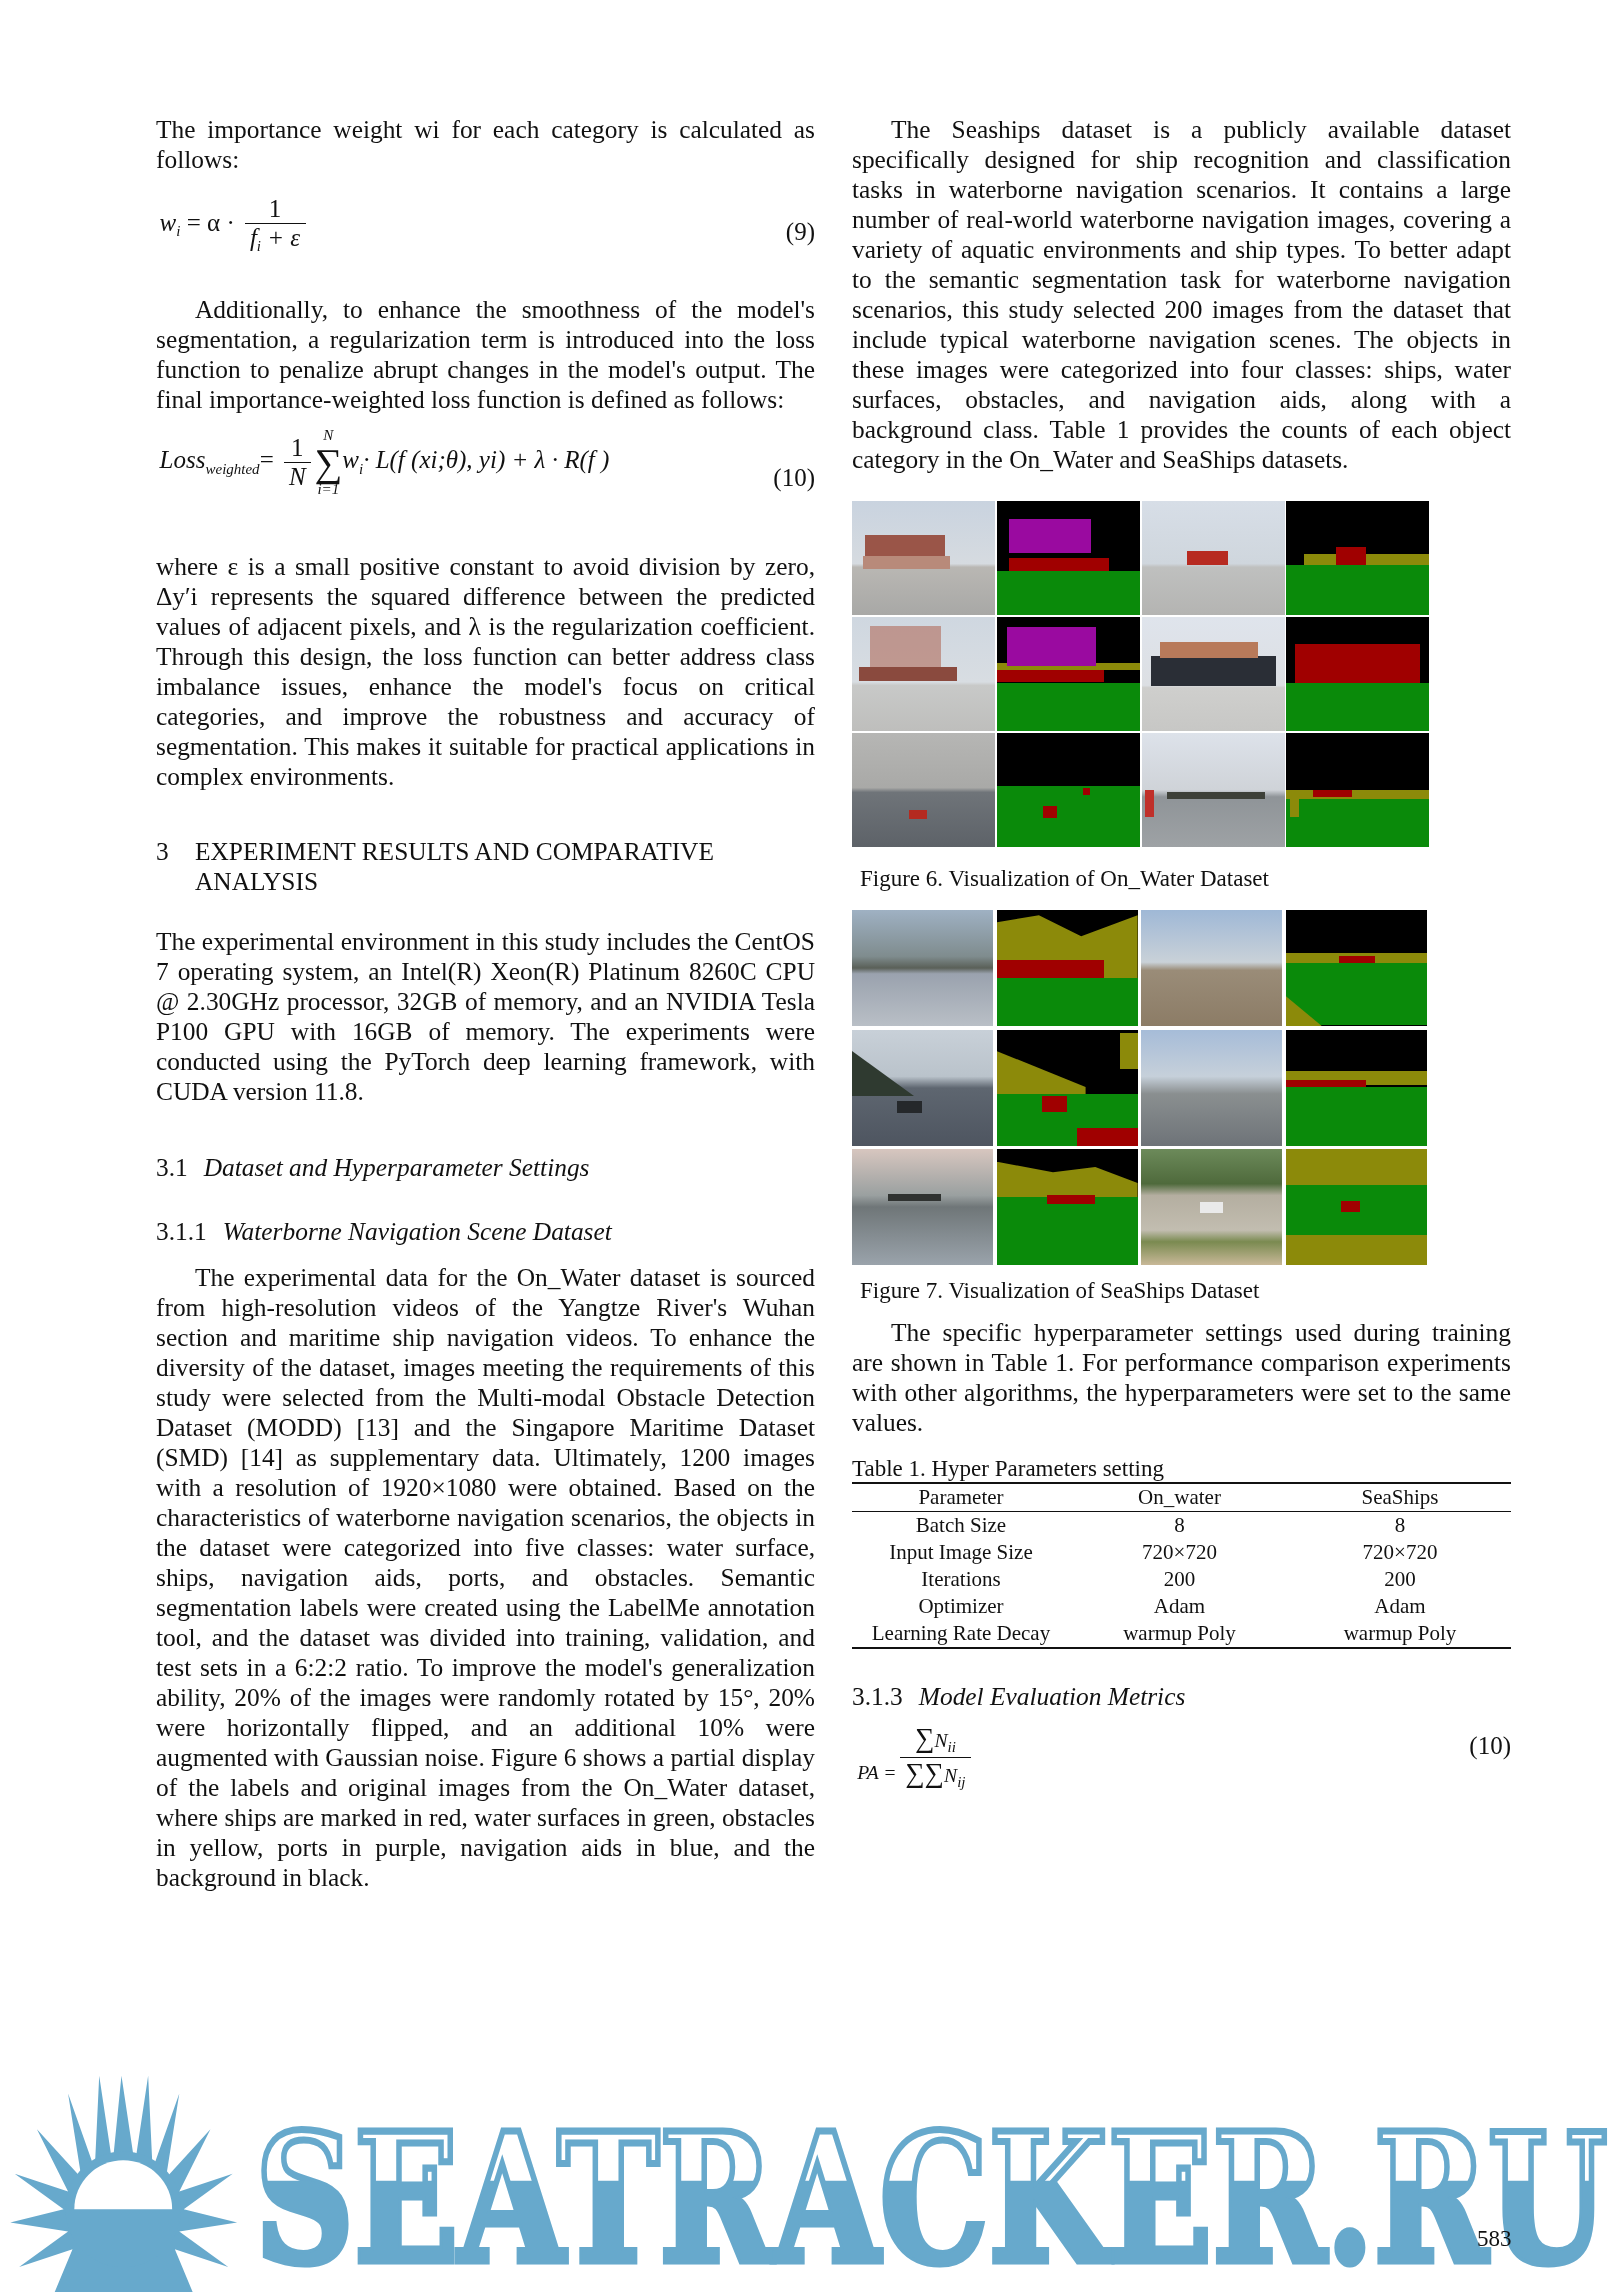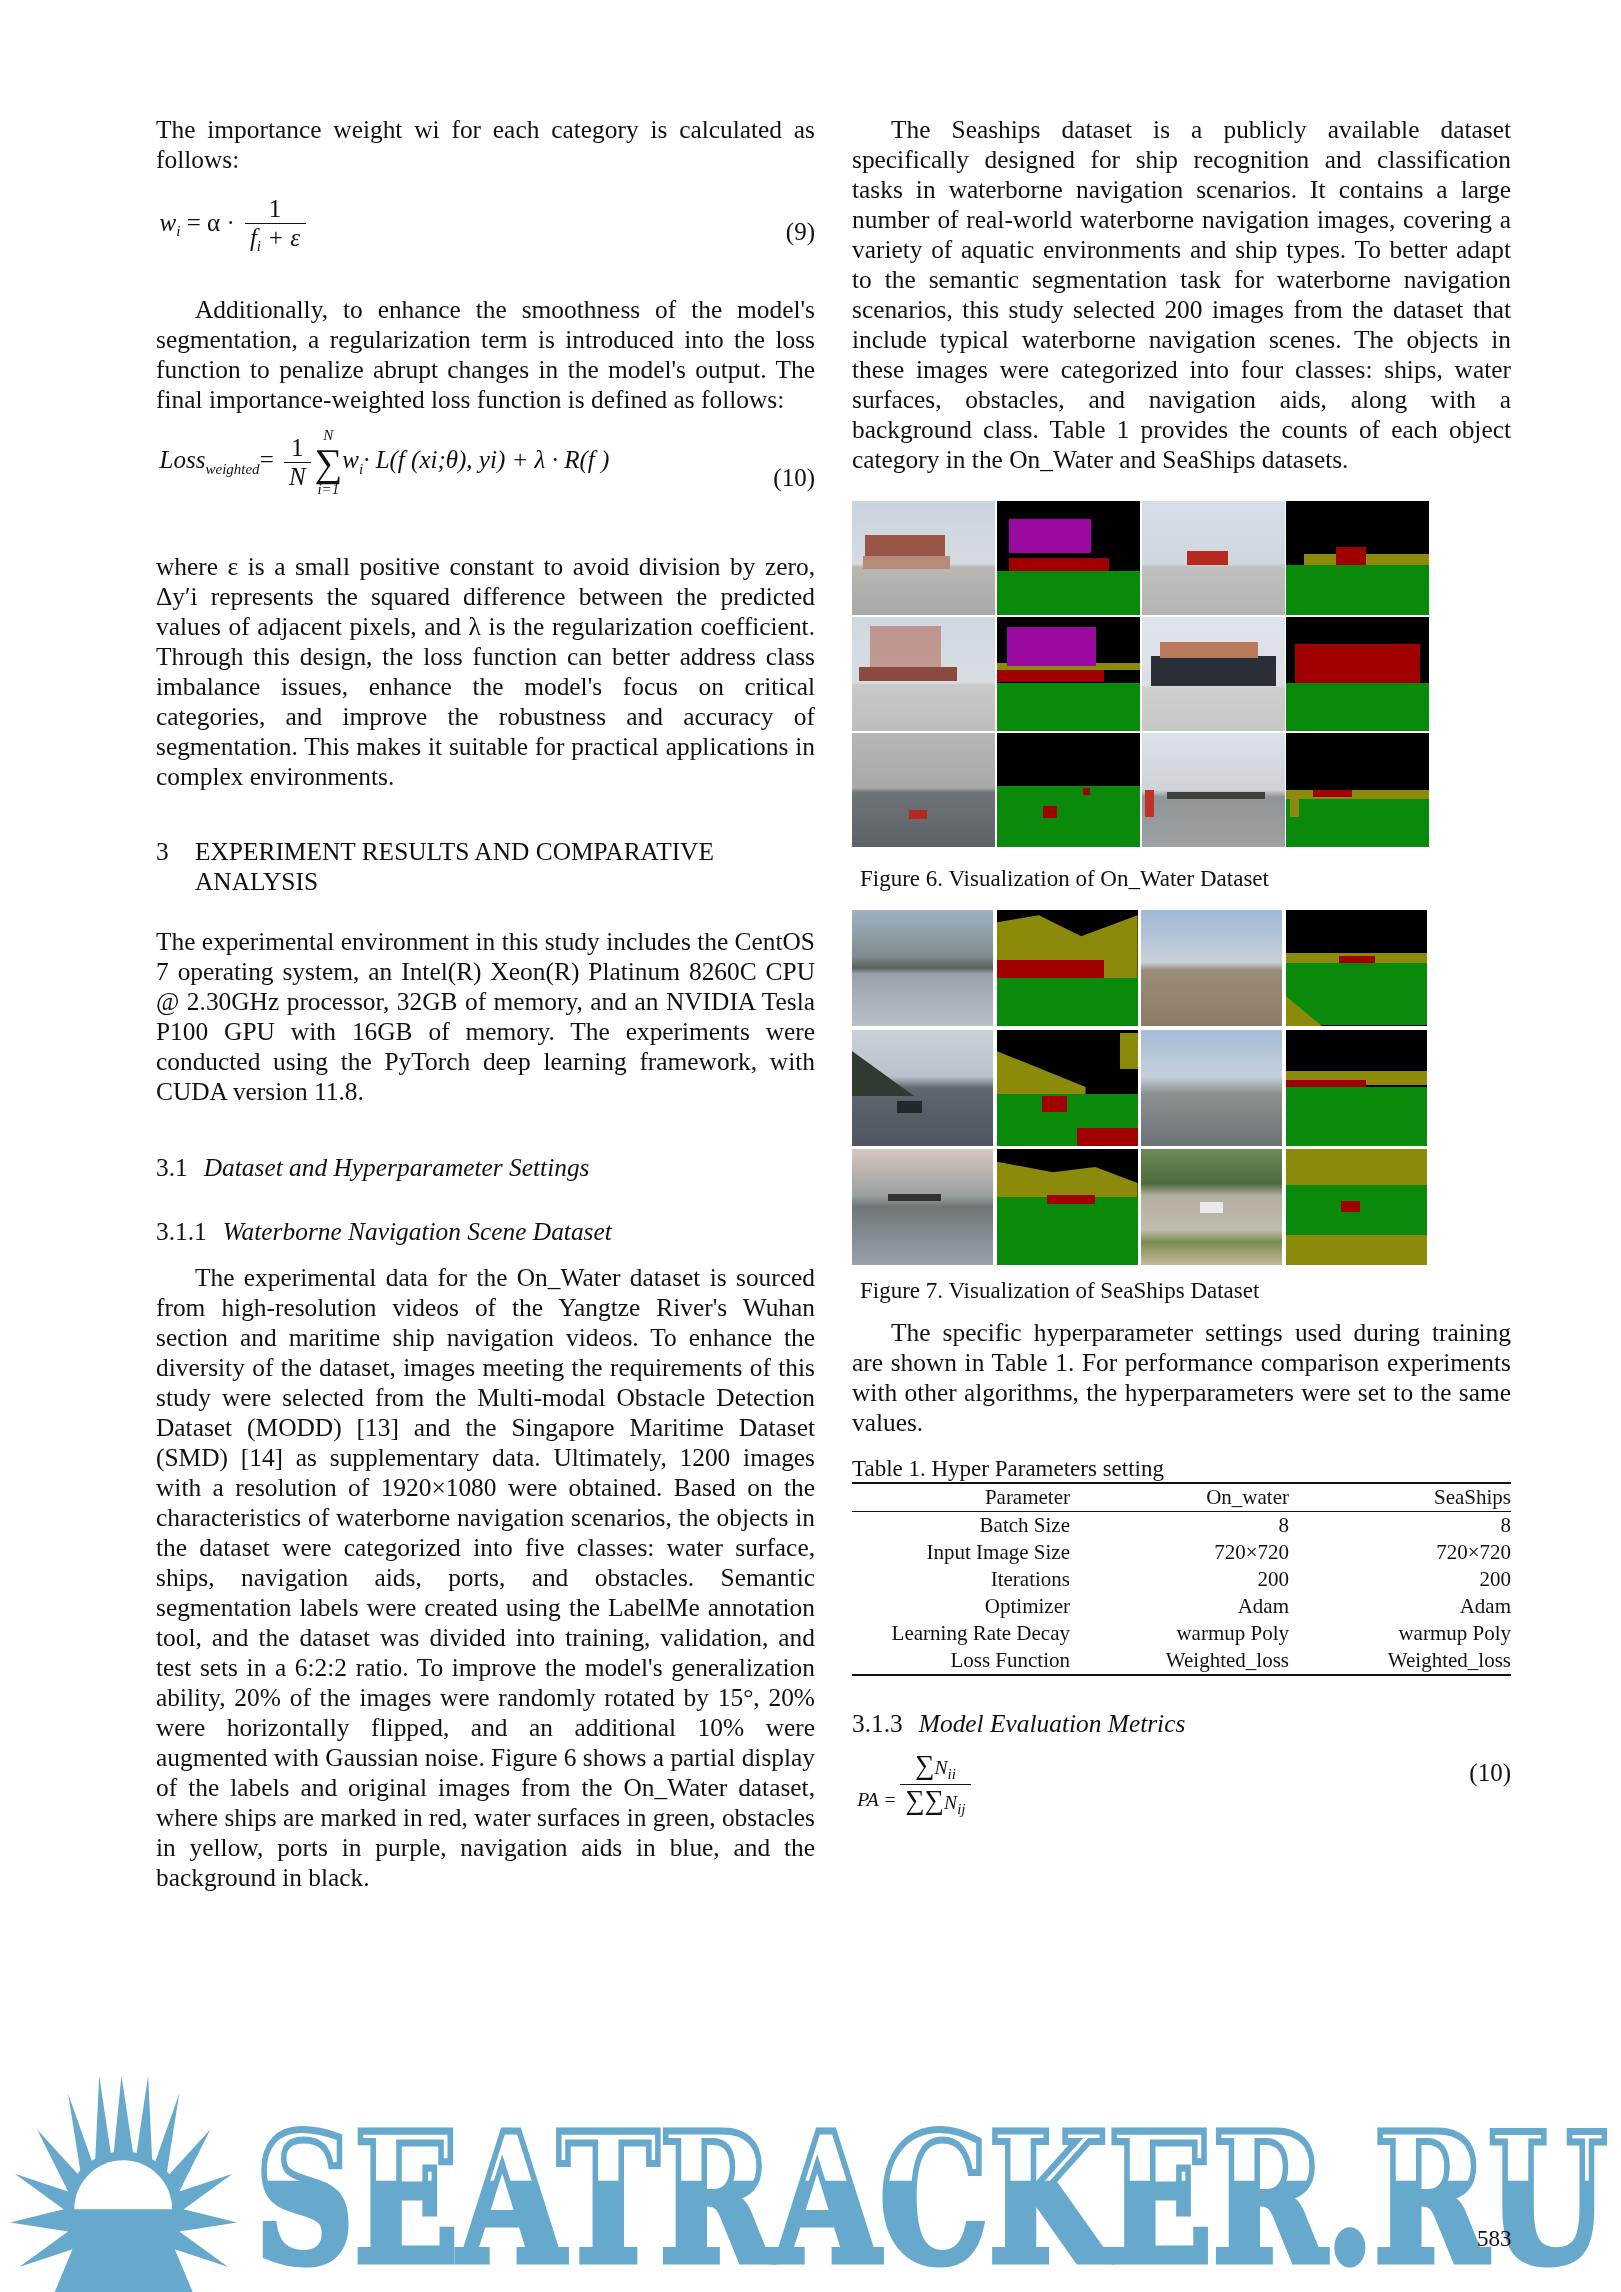--- a/index.html
+++ b/index.html
@@ -22,21 +22,21 @@
   h2 { font-weight: normal; font-size: 25.4px; line-height: 30px; margin: 0; }
   .sec-num { display: inline-block; width: 39px; }
   .sec-title-hang { display: inline-block; vertical-align: top; width: 588px; }
   h3 { font-weight: normal; font-size: 25.4px; line-height: 30px; margin: 0; }
   h3 .t { font-style: italic; margin-left: 16px; }
   .figgrid { display: grid; grid-template-columns: repeat(4, 138px); grid-template-rows: repeat(3, 114px);
              gap: 2.7px; background: #ffffff; }
   .tile { position: relative; overflow: hidden; }
   .caption { font-size: 23px; line-height: 27px; margin: 8px; }
   table { border-collapse: collapse; width: 659px; font-size: 21px; }
-  table td, table th { text-align: right; font-weight: normal; padding: 0; line-height: 27px; }
+  table td, table th { text-align: center; font-weight: normal; padding: 0; line-height: 27px; }
   .table-title { font-size: 23px; line-height: 27px; }
   .watermark { position: absolute; left: 0; top: 2058px; width: 1622px; height: 234px; pointer-events: none; }
   .page-num { position: absolute; left: 1477px; top: 2226px; font-size: 23px; }
 </style>
 </head>
 <body>
 
 <div class="col col-left">
   <p style="text-align:justify;">The importance weight wi for each category is calculated as follows:</p>
 
@@ -234,25 +234,20 @@
           </tr>
         <tr>
             <td>Optimizer</td>
             <td>Adam</td>
             <td>Adam</td>
           </tr>
         <tr>
             <td>Learning Rate Decay</td>
             <td>warmup Poly</td>
             <td>warmup Poly</td>
-          </tr>
-        <tr>
-            <td>Loss Function</td>
-            <td>Weighted_loss</td>
-            <td>Weighted_loss</td>
           </tr>
       </tbody>
     </table>
   </div>
 
   <h3 style="margin-top:32px;">
     <span>3.1.3</span><span class="t">Model Evaluation Metrics</span>
   </h3>
 
 

